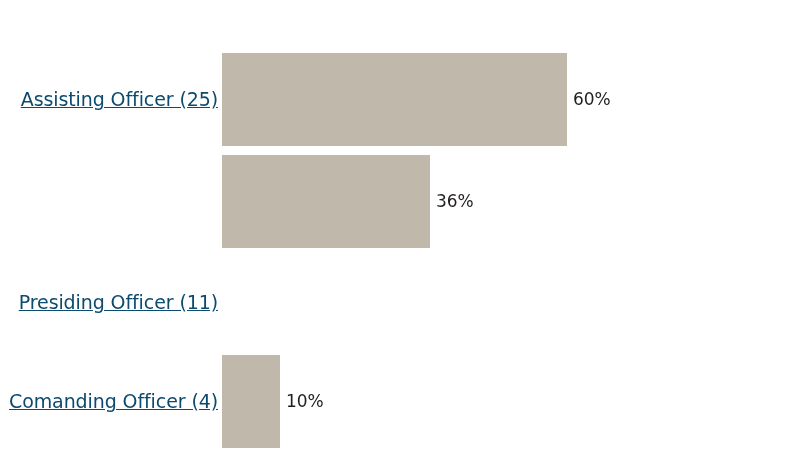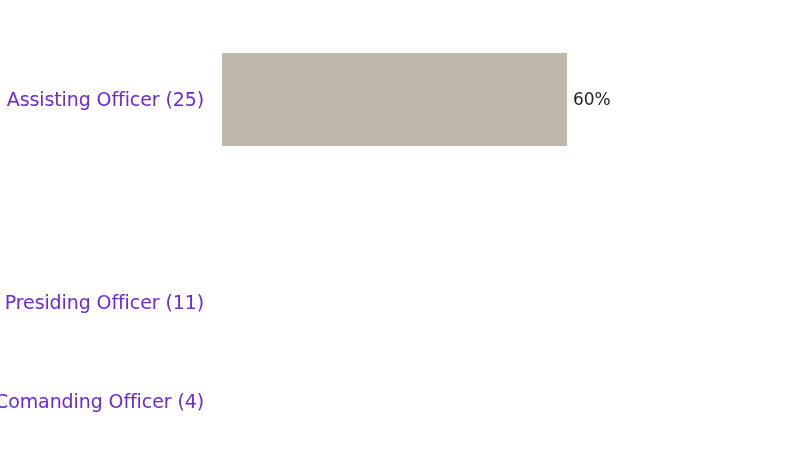--- a/index.html
+++ b/index.html
@@ -33,31 +33,32 @@
   .bar-row {
     position: absolute;
     left: 0;
     width: 800px;
     display: flex;
     align-items: center;
   }
 
   .cat-label {
     position: absolute;
-    right: 596px;           
+    right: 582px;           
     top: 0;
     height: 100%;
     display: flex;
     align-items: center;
     justify-content: flex-end;
     white-space: nowrap;
     font-size: 19px;
     line-height: 1;
-    color: #6d28d9;
+    color: #0c4a6e;
     letter-spacing: -0.1px;
+    text-decoration: underline;
   }
 
   .bar-wrap {
     position: absolute;
     left: 222px;
     top: 0;
     height: 100%;
     display: flex;
     align-items: center;
   }
@@ -85,24 +86,32 @@
 
     <div class="bar-row" style="top:53px; height:93px;">
       <div class="cat-label">Assisting Officer (25)</div>
       <div class="bar-wrap">
         <div class="bar" style="width:345px;"></div>
         <div class="bar-value">60%</div>
       </div>
     </div>
 
     <div class="bar-row" style="top:155px; height:93px;">
+      <div class="bar-wrap">
+        <div class="bar" style="width:208px;"></div>
+        <div class="bar-value">36%</div>
+      </div>
     </div>
 
     <div class="bar-row" style="top:257px; height:91px;">
       <div class="cat-label">Presiding Officer (11)</div>
     </div>
 
     <div class="bar-row" style="top:355px; height:93px;">
       <div class="cat-label">Comanding Officer (4)</div>
+      <div class="bar-wrap">
+        <div class="bar" style="width:58px;"></div>
+        <div class="bar-value">10%</div>
+      </div>
     </div>
 
   </div>
 </div>
 
 </body></html>

